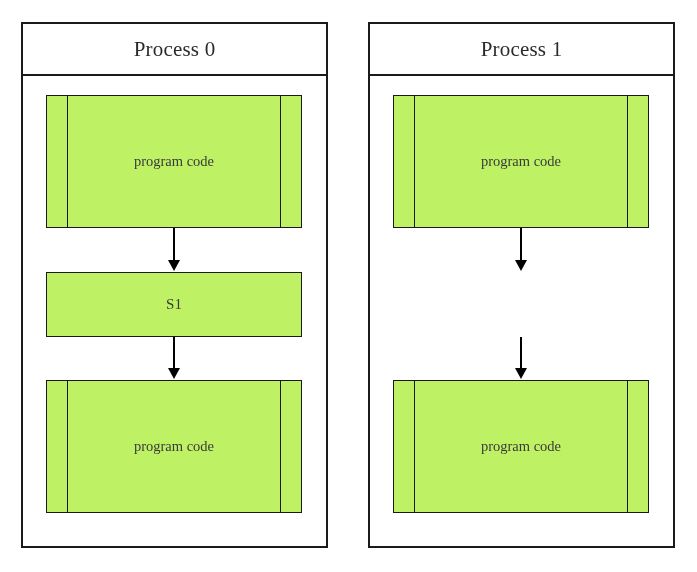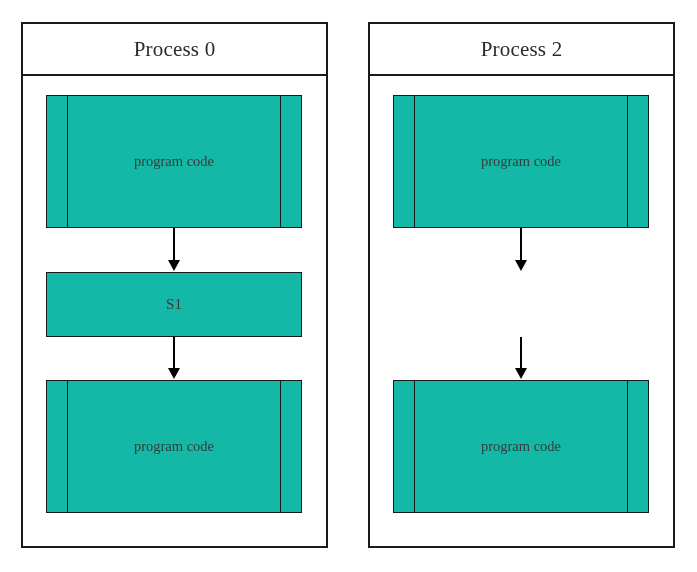--- a/index.html
+++ b/index.html
@@ -58,21 +58,21 @@
     top: 52px;
     right: 0;
     bottom: 0;
   }
 
   
   .node {
     position: absolute;
     box-sizing: border-box;
     border: 1.6px solid #1a1a1a;
-    background: #14b8a6;
+    background: #bef264;
     display: flex;
     align-items: center;
     justify-content: center;
   }
 
   
   .node.code {
     left: 23px;
     width: 256px;
     height: 133px;
@@ -169,21 +169,21 @@
         <span class="divider right"></span>
         <span class="node-label">program code</span>
       </div>
 
     </div>
   </div>
 
   <div class="panel p1">
 
     <div class="panel-header">
-      <span class="panel-title">Process 2</span>
+      <span class="panel-title">Process 1</span>
     </div>
 
     <div class="panel-body">
 
       <div class="node code top">
         <span class="divider left"></span>
         <span class="divider right"></span>
         <span class="node-label">program code</span>
       </div>
 

